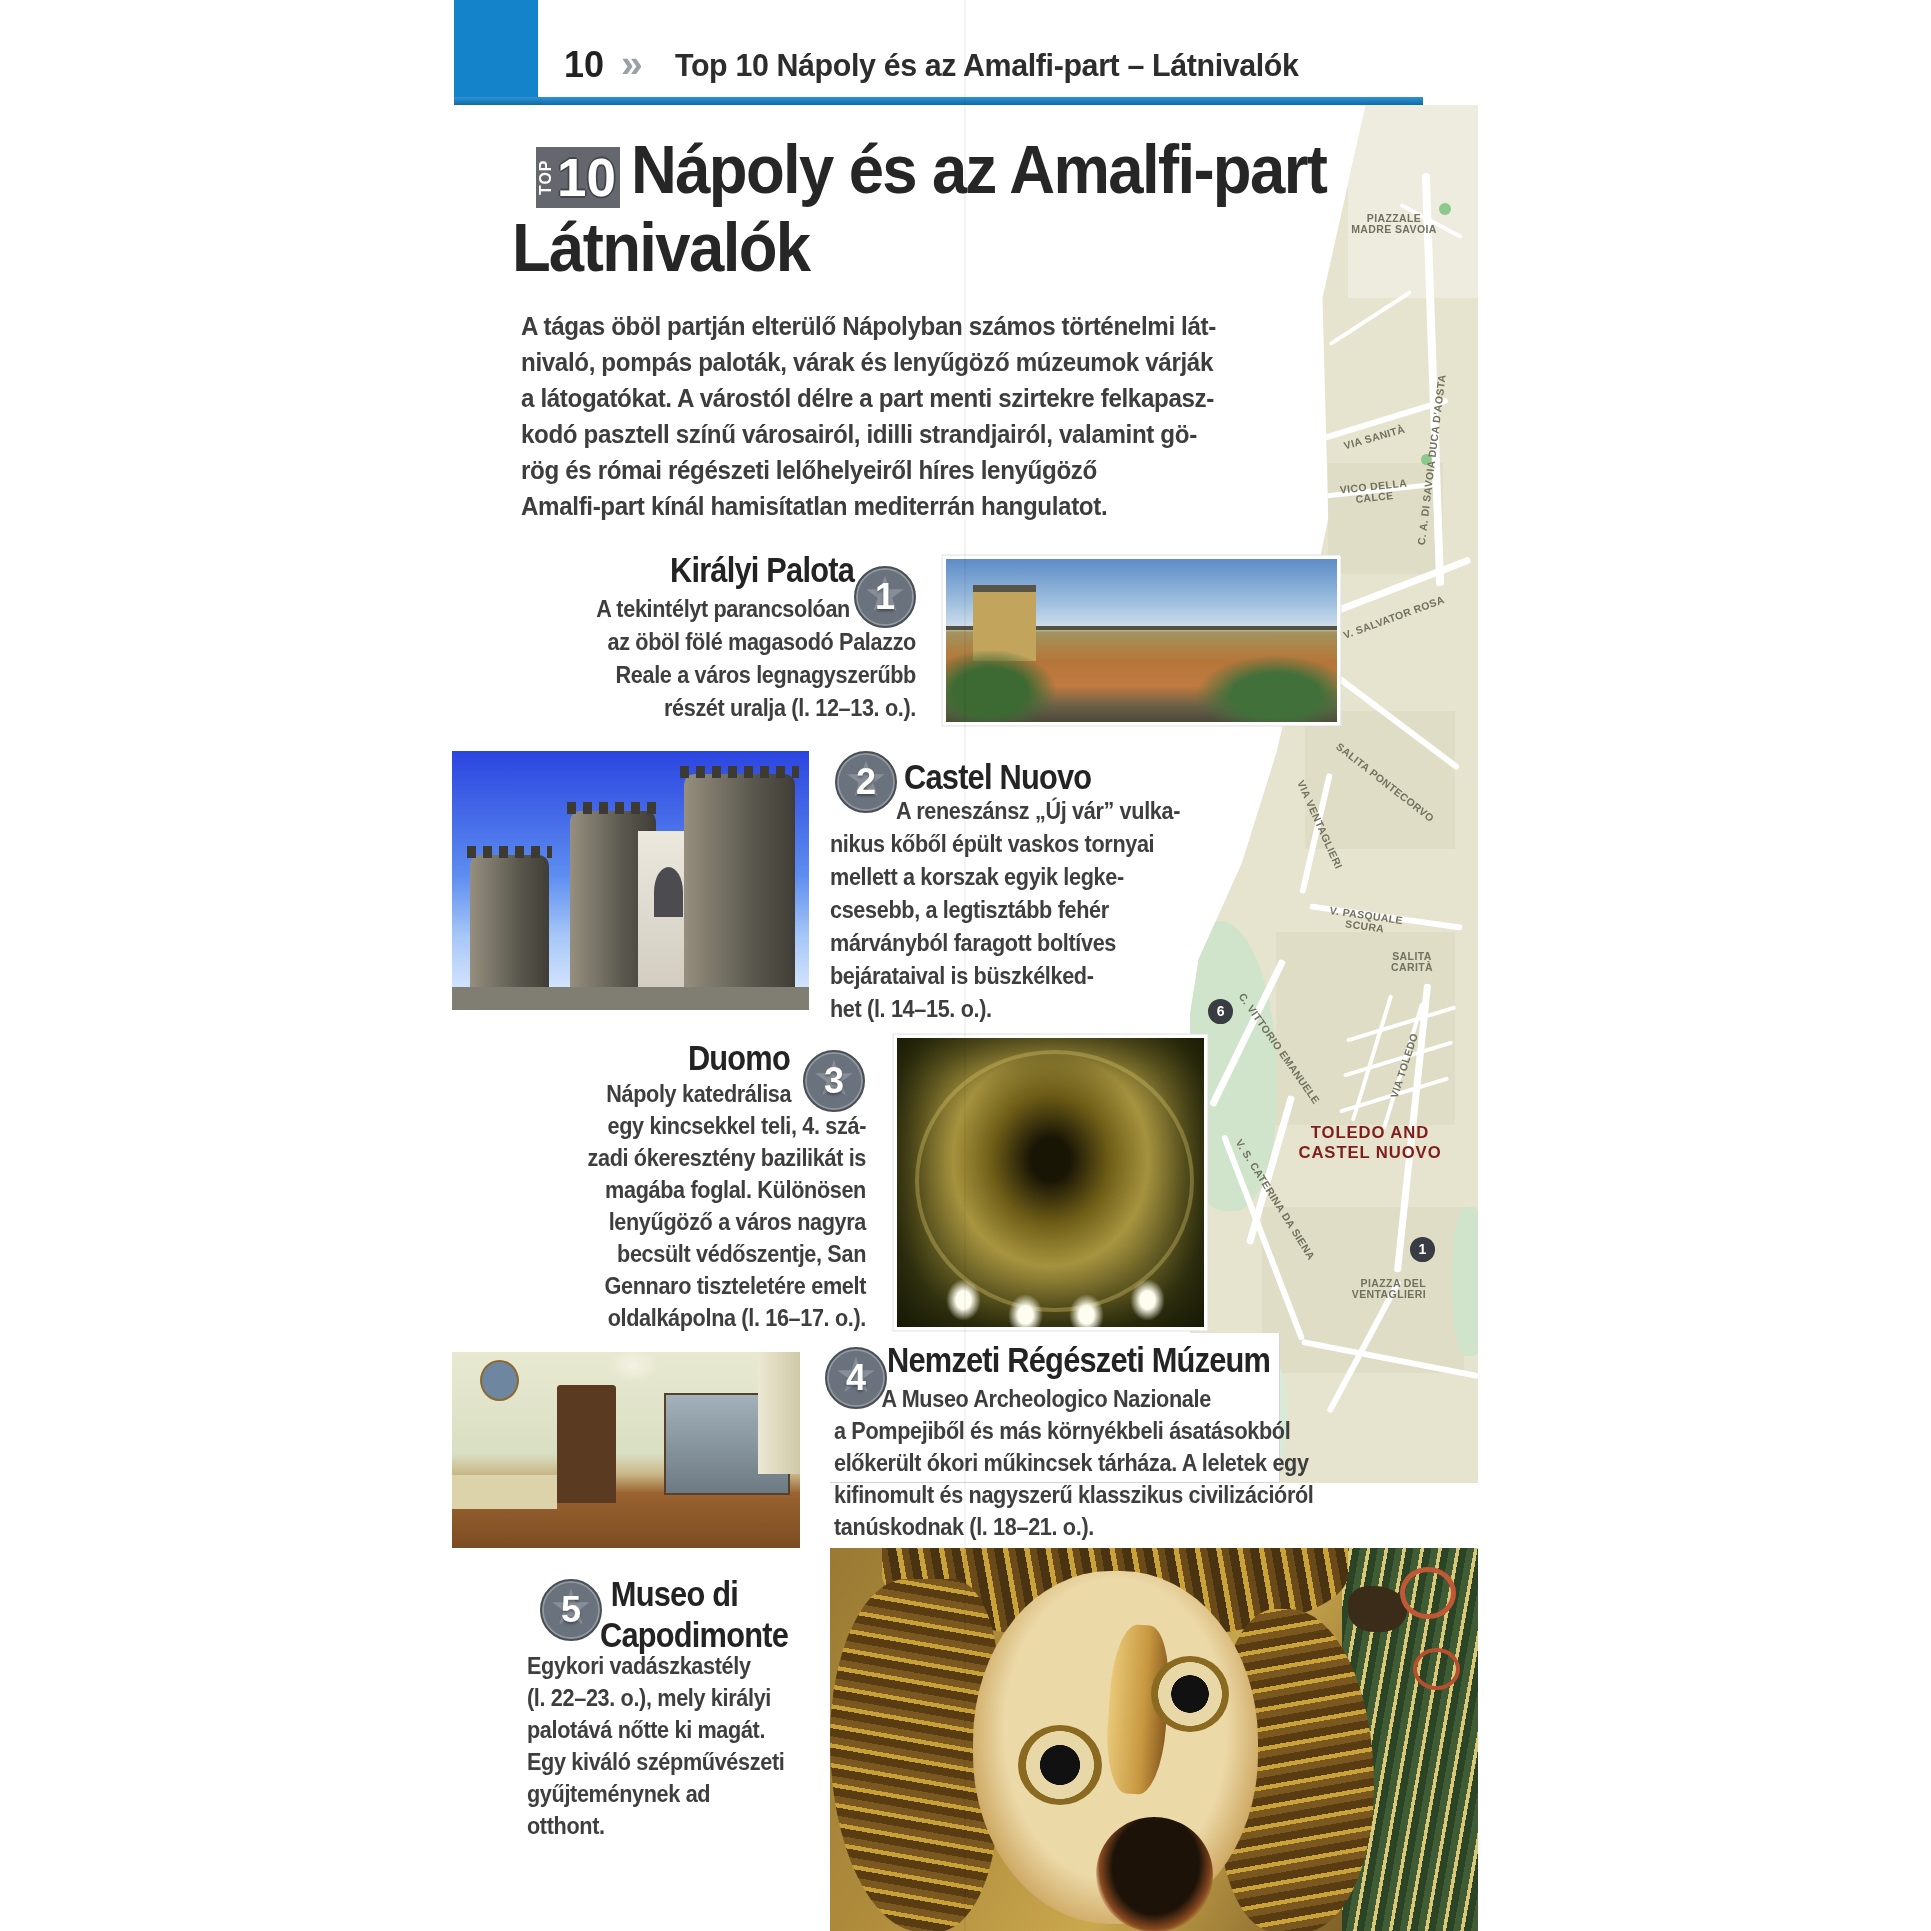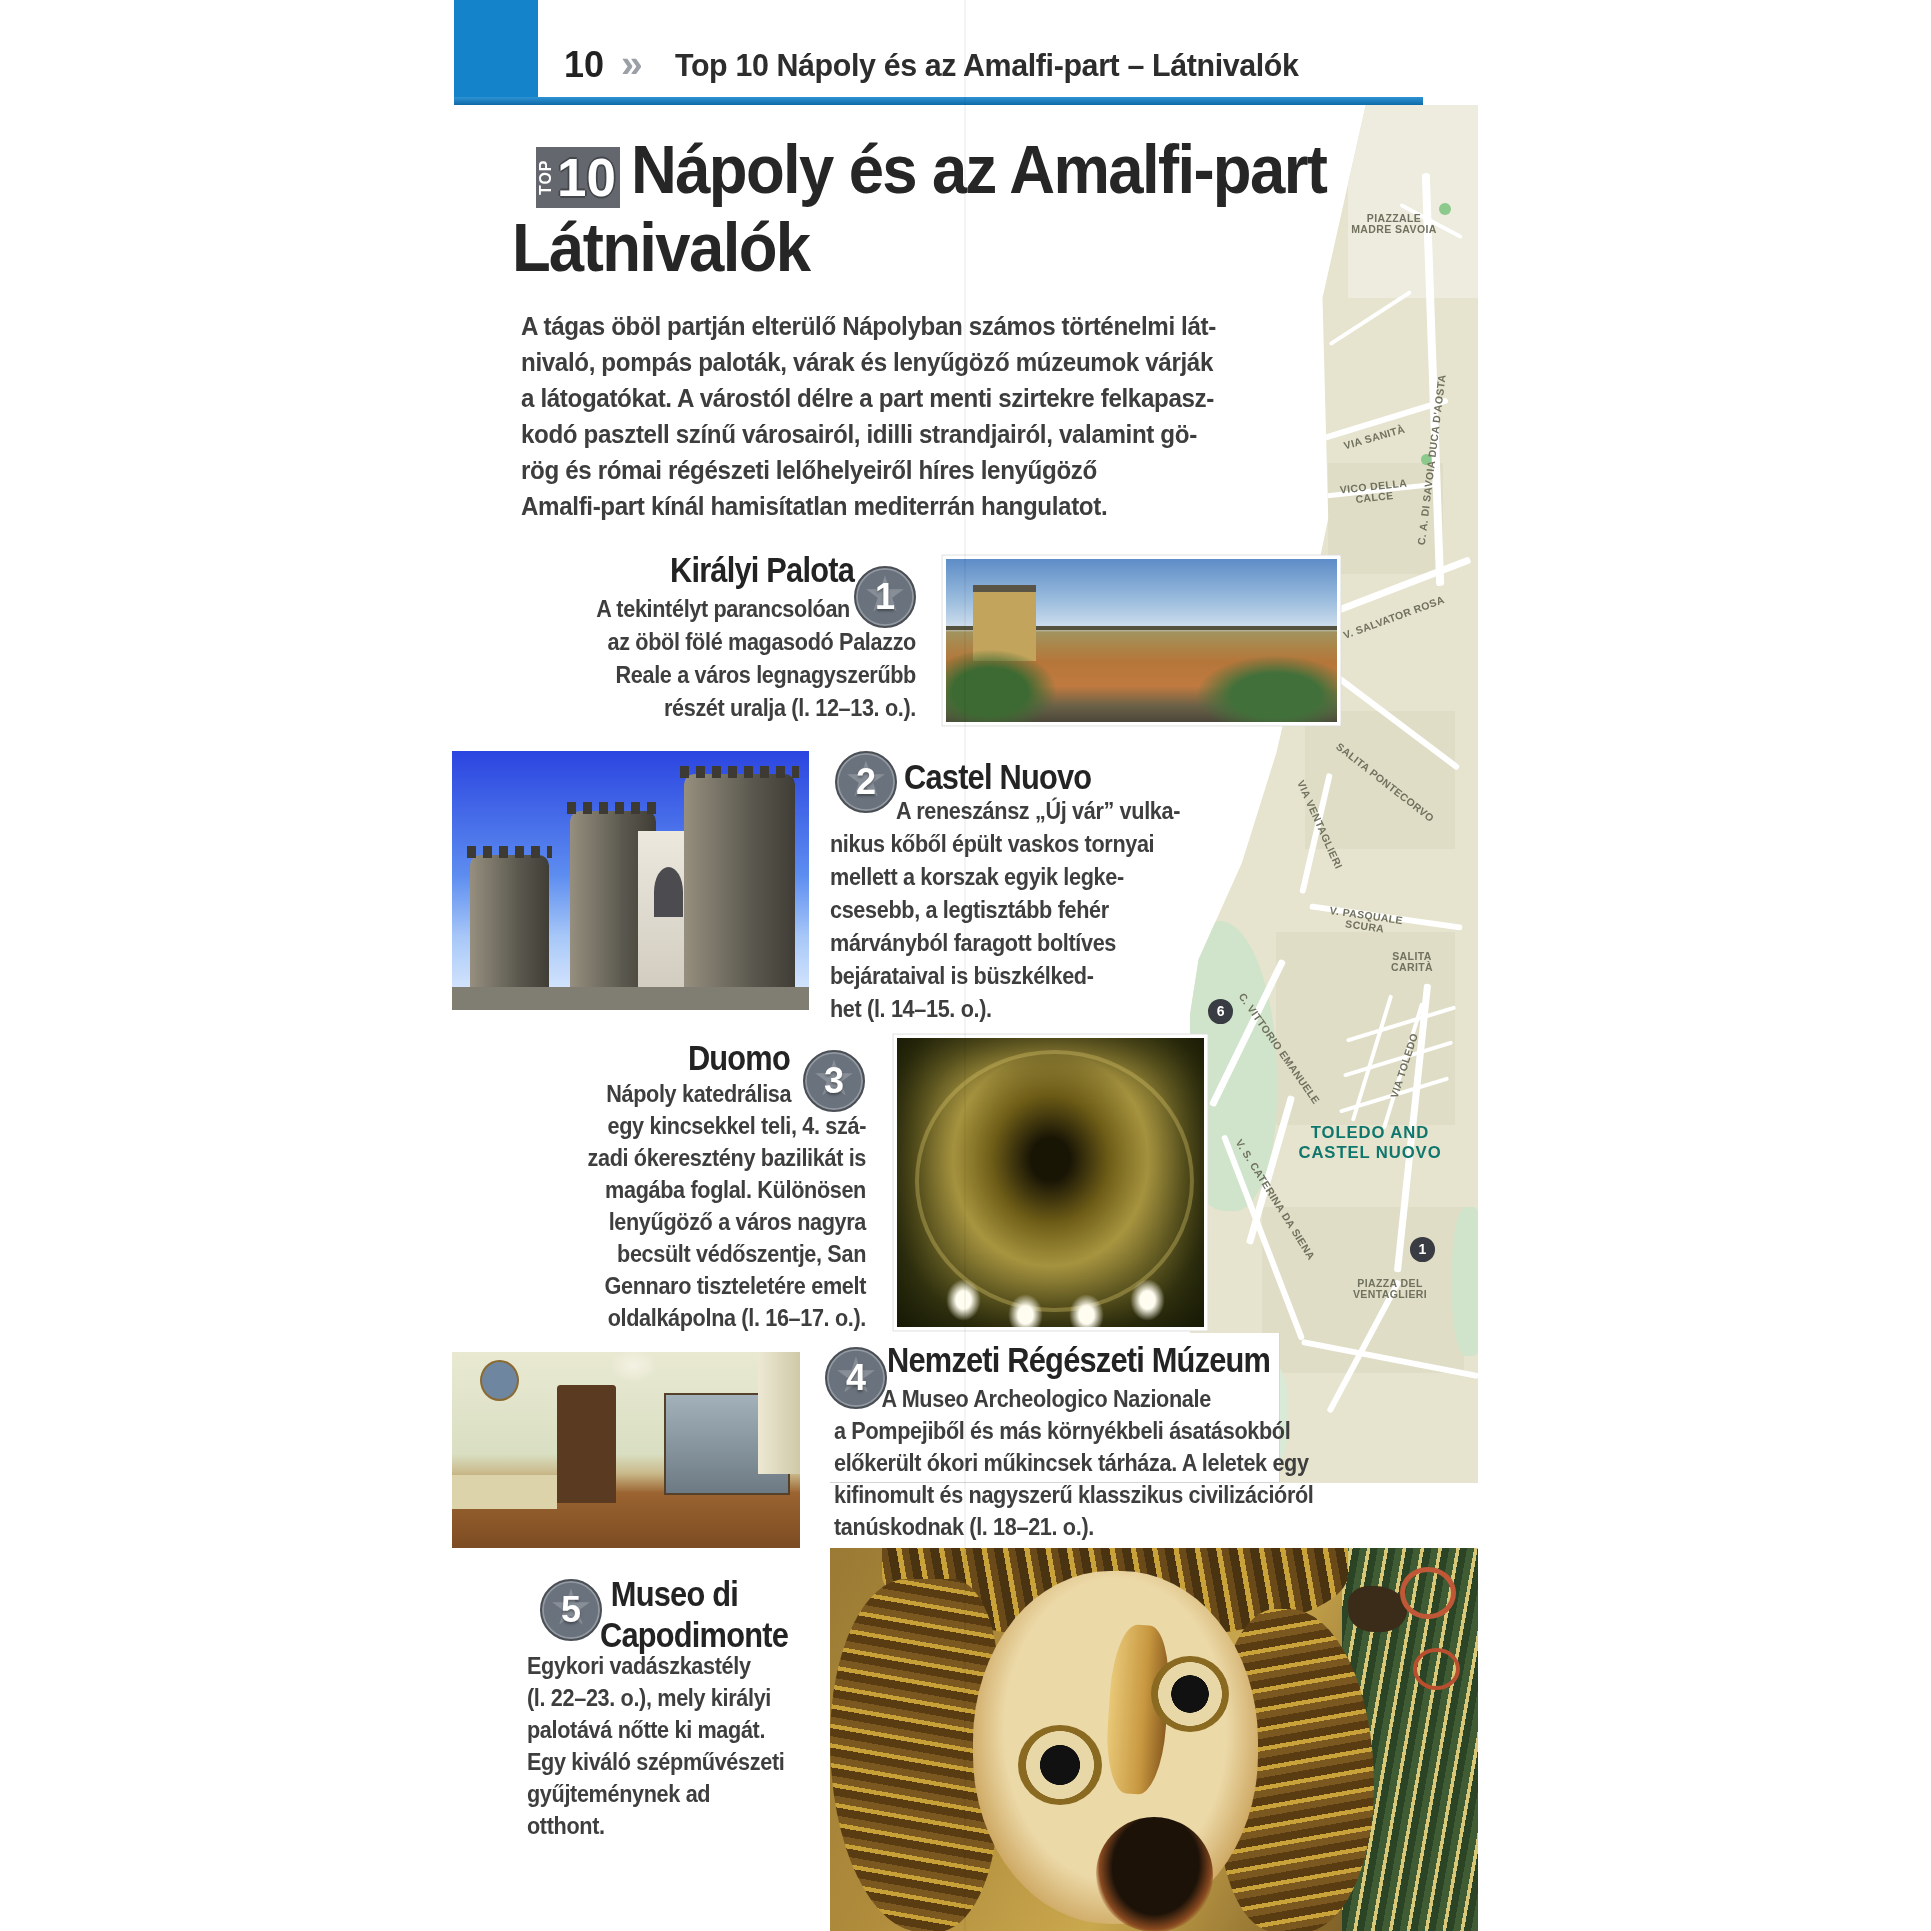--- a/index.html
+++ b/index.html
@@ -125,37 +125,37 @@
   
   .map{left:736px;top:105px;width:288px;height:1378px;background:#e6e4ce;z-index:1;overflow:hidden;
        clip-path:polygon(61% 0,100% 0,100% 100%,0 100%,0 66%,3% 62%,18% 55%,30% 47%,40% 38%,48% 30%,46% 14%);}
   .patch{position:absolute;background:#d9d7bf;opacity:.55;}
   .patchL{position:absolute;background:#efeee2;opacity:.8;}
   .road{position:absolute;background:#fff;border-radius:2.6px;}
   .green{position:absolute;background:#cfe4ca;}
   .gdot{position:absolute;width:12.3px;height:12.3px;border-radius:50%;background:#8cc98c;}
   .mlab{position:absolute;font-size:10.5px;font-weight:bold;color:#70715e;letter-spacing:0.4px;text-align:center;
         line-height:11.4px;white-space:nowrap;}
-  .area-lab{position:absolute;left:88px;top:1018px;width:184px;font-size:16.7px;font-weight:bold;color:#0f766e;
+  .area-lab{position:absolute;left:88px;top:1018px;width:184px;font-size:16.7px;font-weight:bold;color:#7f1d1d;
         letter-spacing:0.9px;line-height:20px;text-align:center;text-shadow:0 0 5.3px #e6e4ce;}
   .mcirc{position:absolute;width:24.6px;height:24.6px;border-radius:50%;background:#393d43;color:#fff;
         display:flex;align-items:center;justify-content:center;font-size:14px;font-weight:bold;z-index:3;}
   .l0{left:160px;top:108px;width:88px;}
   .l1{left:136px;top:327px;width:97px;transform:rotate(-16deg);}
   .l2{left:140px;top:376px;width:88px;transform:rotate(-6deg);}
   .l3{left:154px;top:349px;width:176px;transform:rotate(-83deg);}
   .l4{left:138px;top:507px;width:132px;transform:rotate(-20deg);}
   .l5{left:125px;top:672px;width:140px;transform:rotate(38deg);}
   .l6{left:77px;top:714px;width:105px;transform:rotate(66deg);}
   .l7{left:123px;top:805px;width:105px;transform:rotate(8deg);}
   .l8{left:178px;top:846px;width:88px;}
   .l9{left:19.3px;top:938px;width:140px;transform:rotate(55deg);}
   .l10{left:162px;top:955px;width:105px;transform:rotate(-72deg);}
   .l12{left:15px;top:1089px;width:140px;transform:rotate(58deg);}
-  .l13{left:156px;top:1173px;width:88px;}
+  .l13{left:148px;top:1173px;width:88px;text-align:right;}
   .m6{left:18.4px;top:894px;} .m1{left:220px;top:1132px;}
   .infobox{left:376px;top:1333px;width:449px;height:149px;background:#fff;
            border-right:0.9px solid #d5d5d5;border-bottom:0.9px solid #d5d5d5;z-index:5;}
 </style>
 </head>
 <body>
 
 <div class="canvas">
   <div class="page">
 

